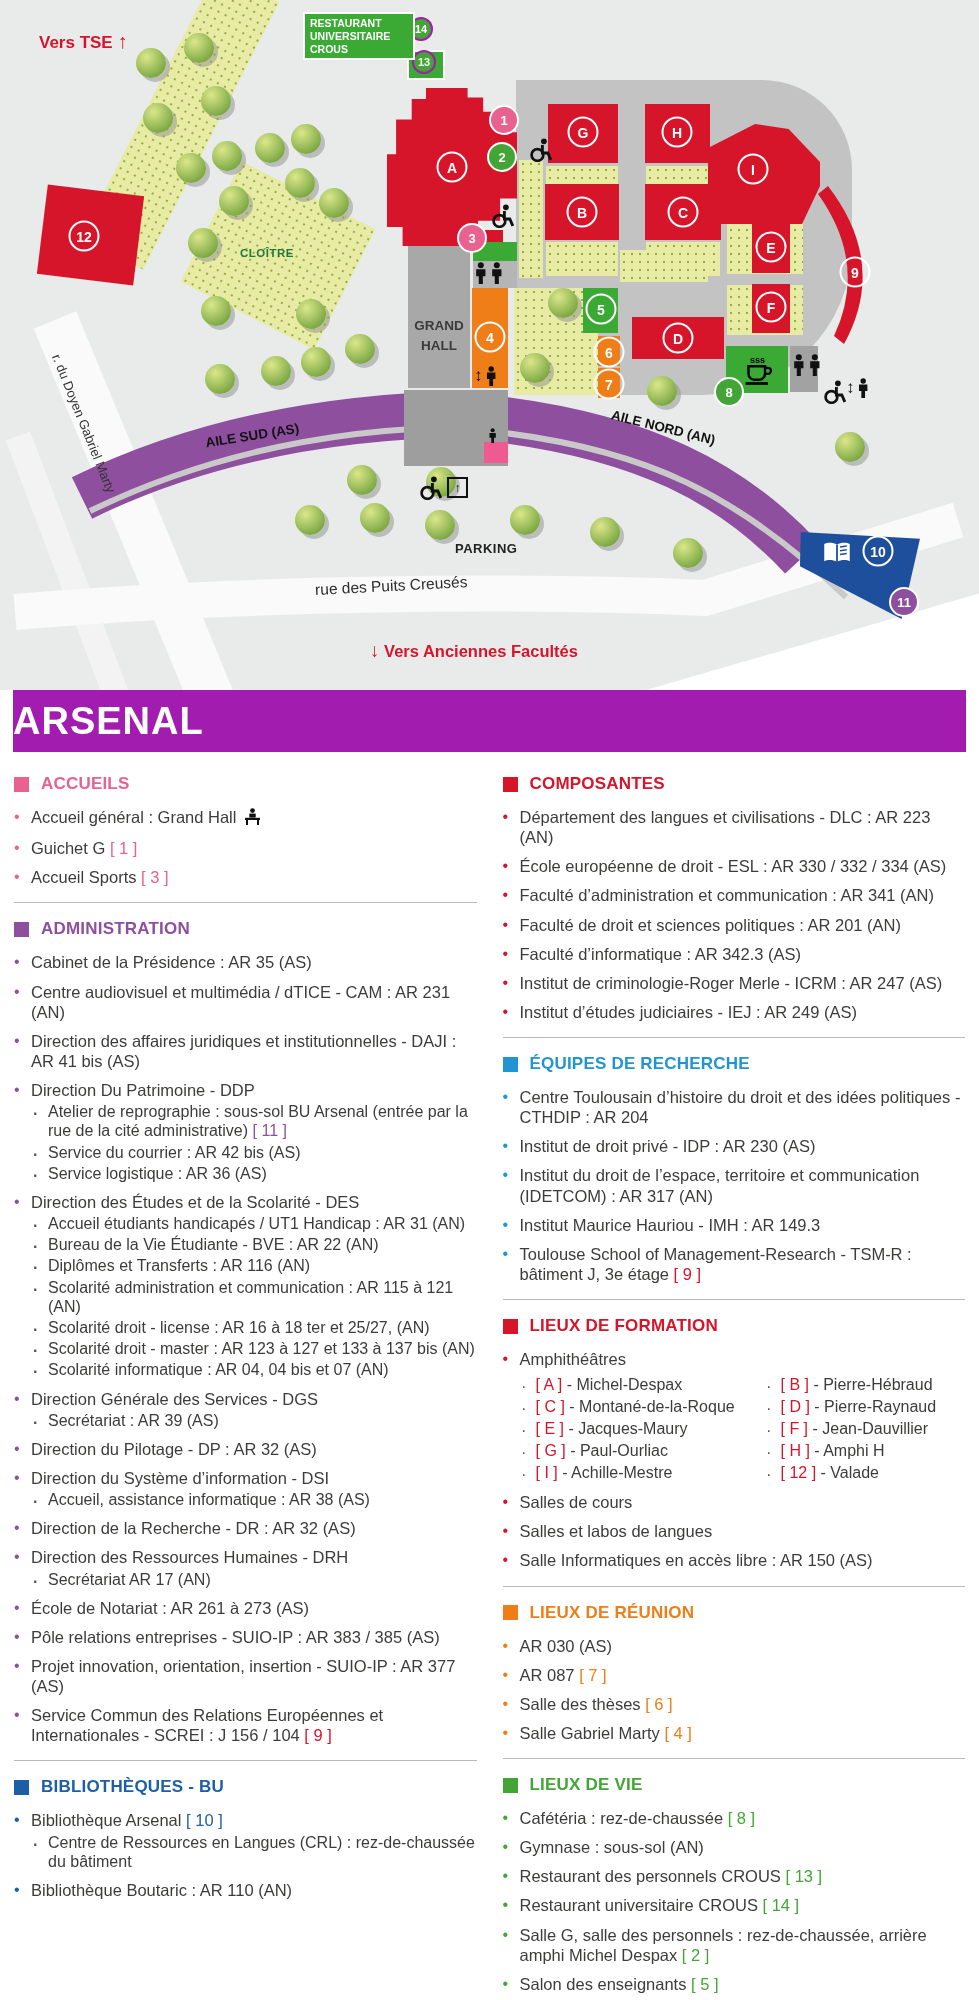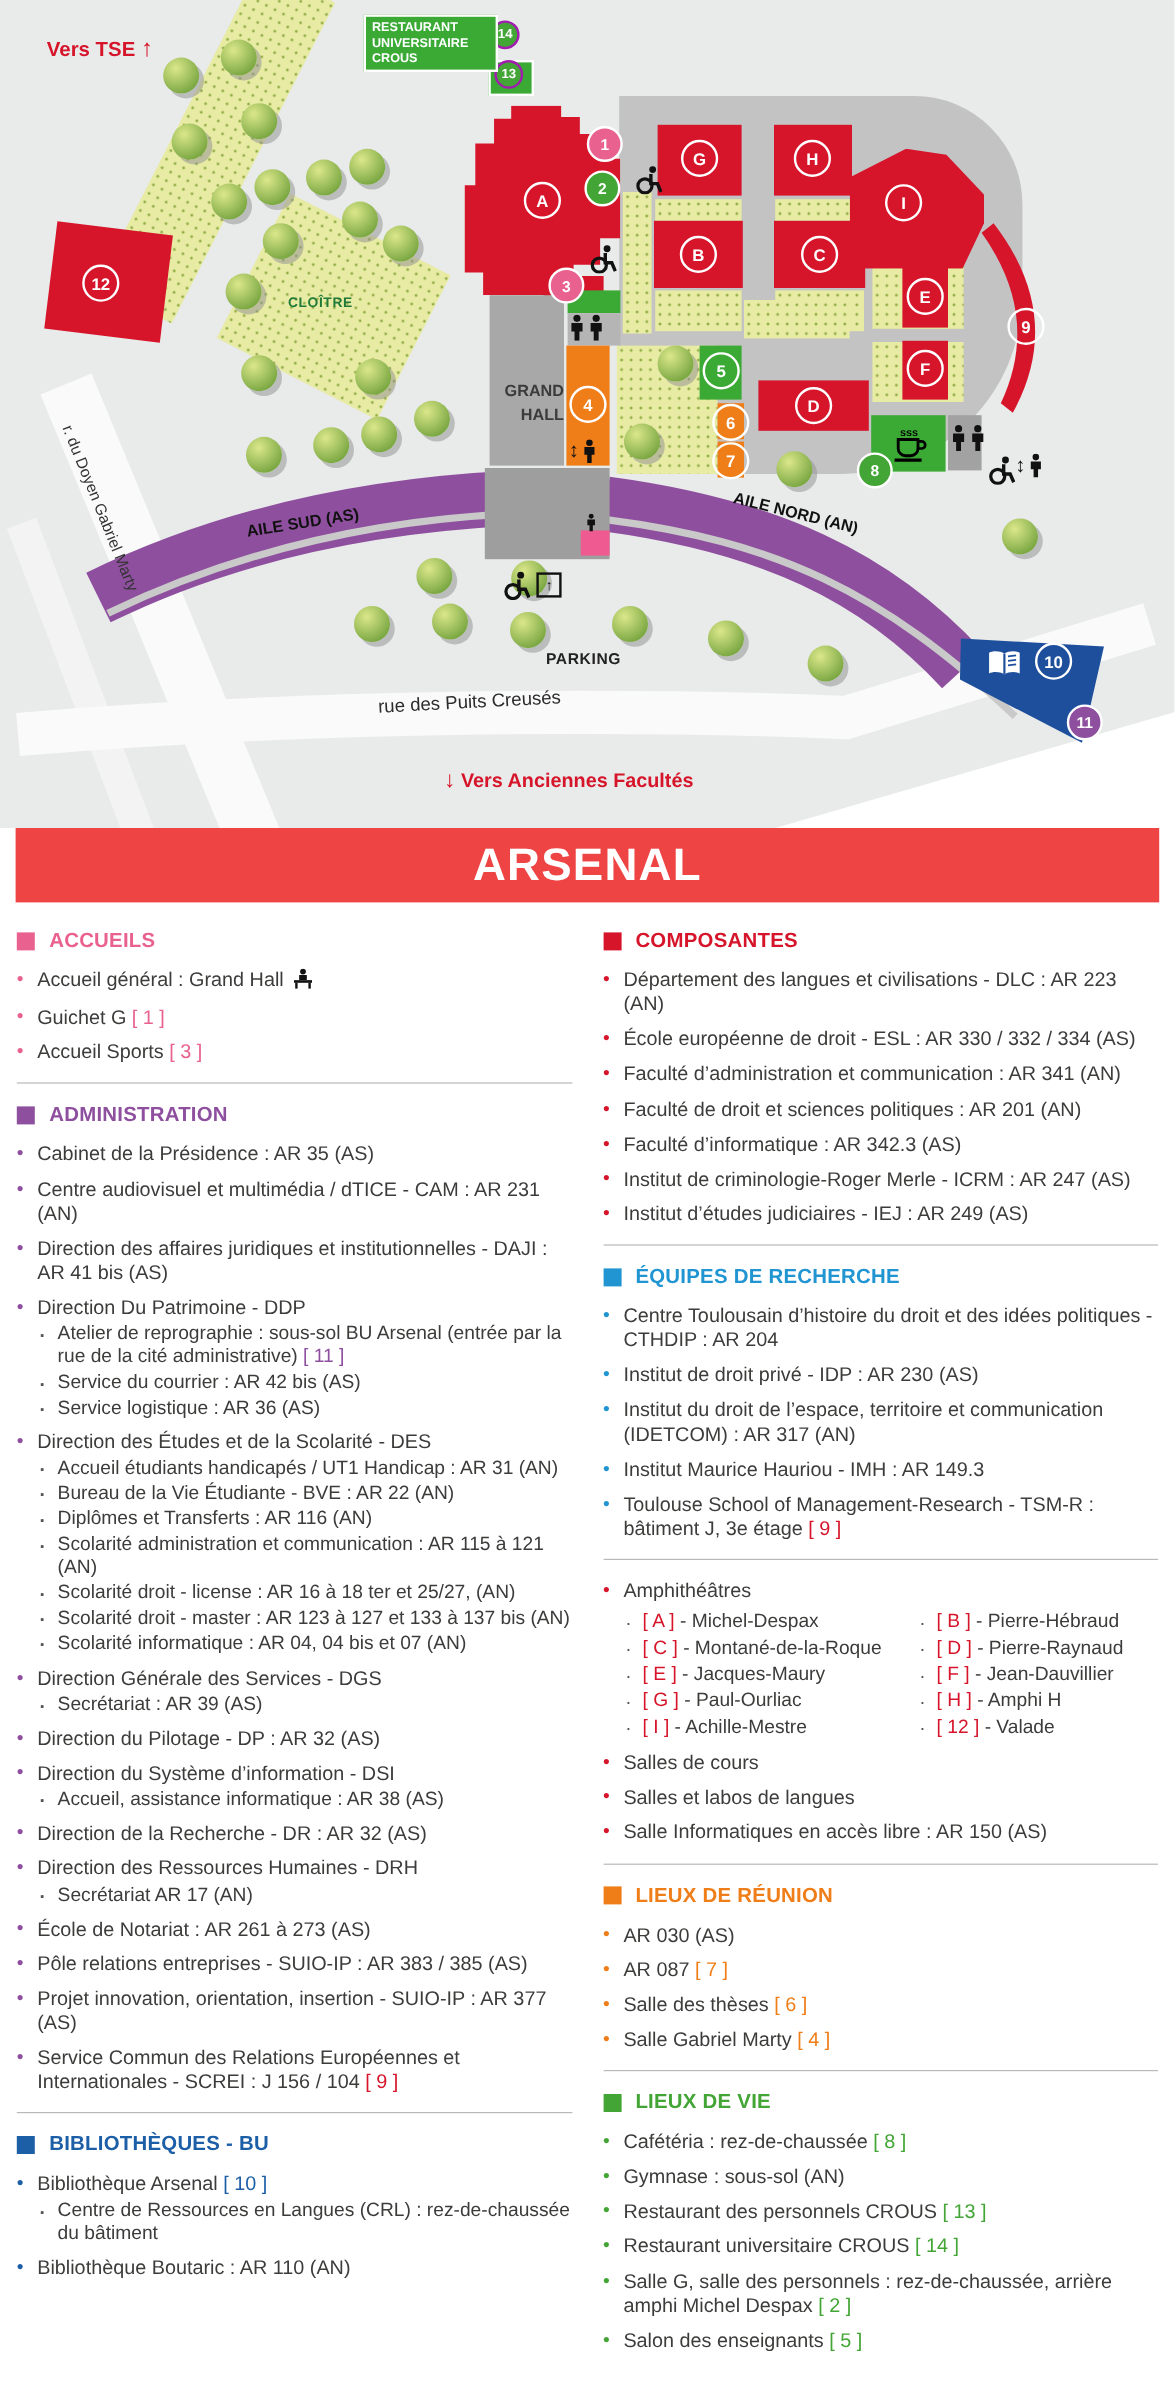--- a/index.html
+++ b/index.html
@@ -33,21 +33,21 @@
   .maplabel{position:absolute;z-index:8;font-weight:bold;color:#3b3b3b;}
   .banner{position:absolute;left:303px;top:12px;width:112px;height:48px;background:#3aaa35;
           border:2px solid #fff;z-index:8;color:#fff;font-size:10.5px;font-weight:bold;
           line-height:1.25;padding:3px 5px;box-sizing:border-box;}
   .banner-tab{position:absolute;left:407px;top:50px;width:34px;height:26px;background:#3aaa35;border:2px solid #fff;z-index:7;}
   .redtext{color:#d6152b;font-weight:bold;}
   .elevbox{width:17px;height:17px;border:2.5px solid #111;display:flex;align-items:center;justify-content:center;
            font-weight:bold;color:#111;font-size:12px;background:transparent;}
 
   
-  .title-bar{margin:0 13px;height:62px;background:#ef4444;display:flex;align-items:center;justify-content:center;}
+  .title-bar{margin:0 13px;height:62px;background:#a21caf;display:flex;align-items:center;}
   .title-bar h1{margin:0;color:#fff;font-size:38px;font-weight:600;letter-spacing:1px;font-family:"Liberation Sans",sans-serif;}
 
   
   .legend{display:flex;gap:26px;padding:20px 14px 0 14px;color:#3c3c3b;}
   .col{flex:1;min-width:0;}
   .divider{border-top:1px solid #b9b9b9;margin:15px 0 16px 0;}
   .sec-head{display:flex;align-items:center;gap:12px;margin:2px 0 13px 0;}
   .sq{width:15px;height:15px;display:inline-block;flex:0 0 auto;}
   .sec-title{font-size:17px;font-weight:bold;letter-spacing:.2px;}
   .item{position:relative;padding-left:17px;margin-bottom:9px;font-size:16.5px;line-height:1.22;}
@@ -238,21 +238,21 @@
           <line x1="12" y1="4" x2="16.5" y2="3.4" stroke="#1d4f9c" stroke-width="1"></line>
           <line x1="12" y1="6.5" x2="16.5" y2="5.9" stroke="#1d4f9c" stroke-width="1"></line>
           <line x1="12" y1="9" x2="16.5" y2="8.4" stroke="#1d4f9c" stroke-width="1"></line>
         </svg>
     </div>
 
     <div class="maplabel redtext" style="left:39px;top:30px;font-size:17px;"><span>Vers TSE</span> <span style="font-size:20px;">↑</span></div>
     <div class="banner"><span>RESTAURANT</span><br><span>UNIVERSITAIRE</span><br><span>CROUS</span></div>
     <div class="banner-tab"></div>
     <div class="maplabel" style="left:240px;top:247px;font-size:11.5px;color:#217a38;letter-spacing:.5px;">CLOÎTRE</div>
-    <div class="maplabel" style="left:408px;top:316px;width:62px;text-align:right;font-size:13.5px;white-space:pre-line;line-height:1.5;">GRAND
+    <div class="maplabel" style="left:408px;top:316px;width:62px;text-align:center;font-size:13.5px;white-space:pre-line;line-height:1.5;">GRAND
 HALL</div>
     <div class="maplabel" style="left:205px;top:428px;font-size:13.5px;color:#111;transform:rotate(-9deg);">AILE SUD (AS)</div>
     <div class="maplabel" style="left:610px;top:420px;font-size:13.5px;color:#111;transform:rotate(14deg);">AILE NORD (AN)</div>
     <div class="maplabel" style="left:455px;top:541px;font-size:13px;color:#222;letter-spacing:.5px;">PARKING</div>
     <div class="maplabel" style="left:63px;top:352px;font-size:13px;font-weight:normal;color:#333;transform:rotate(68deg);transform-origin:0 0;white-space:nowrap;">r. du Doyen Gabriel Marty</div>
     <div class="maplabel" style="left:315px;top:577px;font-size:15.5px;font-weight:normal;color:#2c2c2c;transform:rotate(-3deg);white-space:nowrap;">rue des Puits Creusés</div>
     <div class="maplabel redtext" style="left:370px;top:640px;font-size:16.5px;white-space:nowrap;"><span style="font-size:19px;">↓</span> <span>Vers Anciennes Facultés</span></div>
 
     <div id="markers">
         <div class="marker m-ring" style="left: 452px; top: 167px;">A</div>
@@ -343,20 +343,24 @@
         <div class="sec-head">
           <span class="sq" style="background: rgb(32, 149, 210);"></span>
           <span class="sec-title" style="color: rgb(32, 149, 210);">ÉQUIPES DE RECHERCHE</span>
         </div>
         <div class="item"><span class="bullet" style="color: rgb(32, 149, 210);">•</span><span class="txt">Centre Toulousain d’histoire du droit et des idées politiques - CTHDIP : AR 204</span></div>
         <div class="item"><span class="bullet" style="color: rgb(32, 149, 210);">•</span><span class="txt">Institut de droit privé - IDP : AR 230 (AS)</span></div>
         <div class="item"><span class="bullet" style="color: rgb(32, 149, 210);">•</span><span class="txt">Institut du droit de l’espace, territoire et communication (IDETCOM) : AR 317 (AN)</span></div>
         <div class="item"><span class="bullet" style="color: rgb(32, 149, 210);">•</span><span class="txt">Institut Maurice Hauriou - IMH : AR 149.3</span></div>
         <div class="item"><span class="bullet" style="color: rgb(32, 149, 210);">•</span><span class="txt">Toulouse School of Management-Research - TSM-R : bâtiment J, 3e étage</span><span class="ref" style="color: rgb(214, 21, 43);"> [ 9 ]</span></div>
         <div class="divider"></div>
+        <div class="sec-head">
+          <span class="sq" style="background: rgb(214, 21, 43);"></span>
+          <span class="sec-title" style="color: rgb(214, 21, 43);">LIEUX DE FORMATION</span>
+        </div>
         <div class="item"><span class="bullet" style="color: rgb(214, 21, 43);">•</span><span class="txt">Amphithéâtres</span><div class="amphi-grid">
             <div class="amphi-cell"><span class="dot">.</span><span class="ref" style="color: rgb(214, 21, 43);">[ A ] </span><span>- Michel-Despax</span></div>
             <div class="amphi-cell"><span class="dot">.</span><span class="ref" style="color: rgb(214, 21, 43);">[ B ] </span><span>- Pierre-Hébraud</span></div>
             <div class="amphi-cell"><span class="dot">.</span><span class="ref" style="color: rgb(214, 21, 43);">[ C ] </span><span>- Montané-de-la-Roque</span></div>
             <div class="amphi-cell"><span class="dot">.</span><span class="ref" style="color: rgb(214, 21, 43);">[ D ] </span><span>- Pierre-Raynaud</span></div>
             <div class="amphi-cell"><span class="dot">.</span><span class="ref" style="color: rgb(214, 21, 43);">[ E ] </span><span>- Jacques-Maury</span></div>
             <div class="amphi-cell"><span class="dot">.</span><span class="ref" style="color: rgb(214, 21, 43);">[ F ] </span><span>- Jean-Dauvillier</span></div>
             <div class="amphi-cell"><span class="dot">.</span><span class="ref" style="color: rgb(214, 21, 43);">[ G ] </span><span>- Paul-Ourliac</span></div>
             <div class="amphi-cell"><span class="dot">.</span><span class="ref" style="color: rgb(214, 21, 43);">[ H ] </span><span>- Amphi H</span></div>
             <div class="amphi-cell"><span class="dot">.</span><span class="ref" style="color: rgb(214, 21, 43);">[ I ] </span><span>- Achille-Mestre</span></div>

